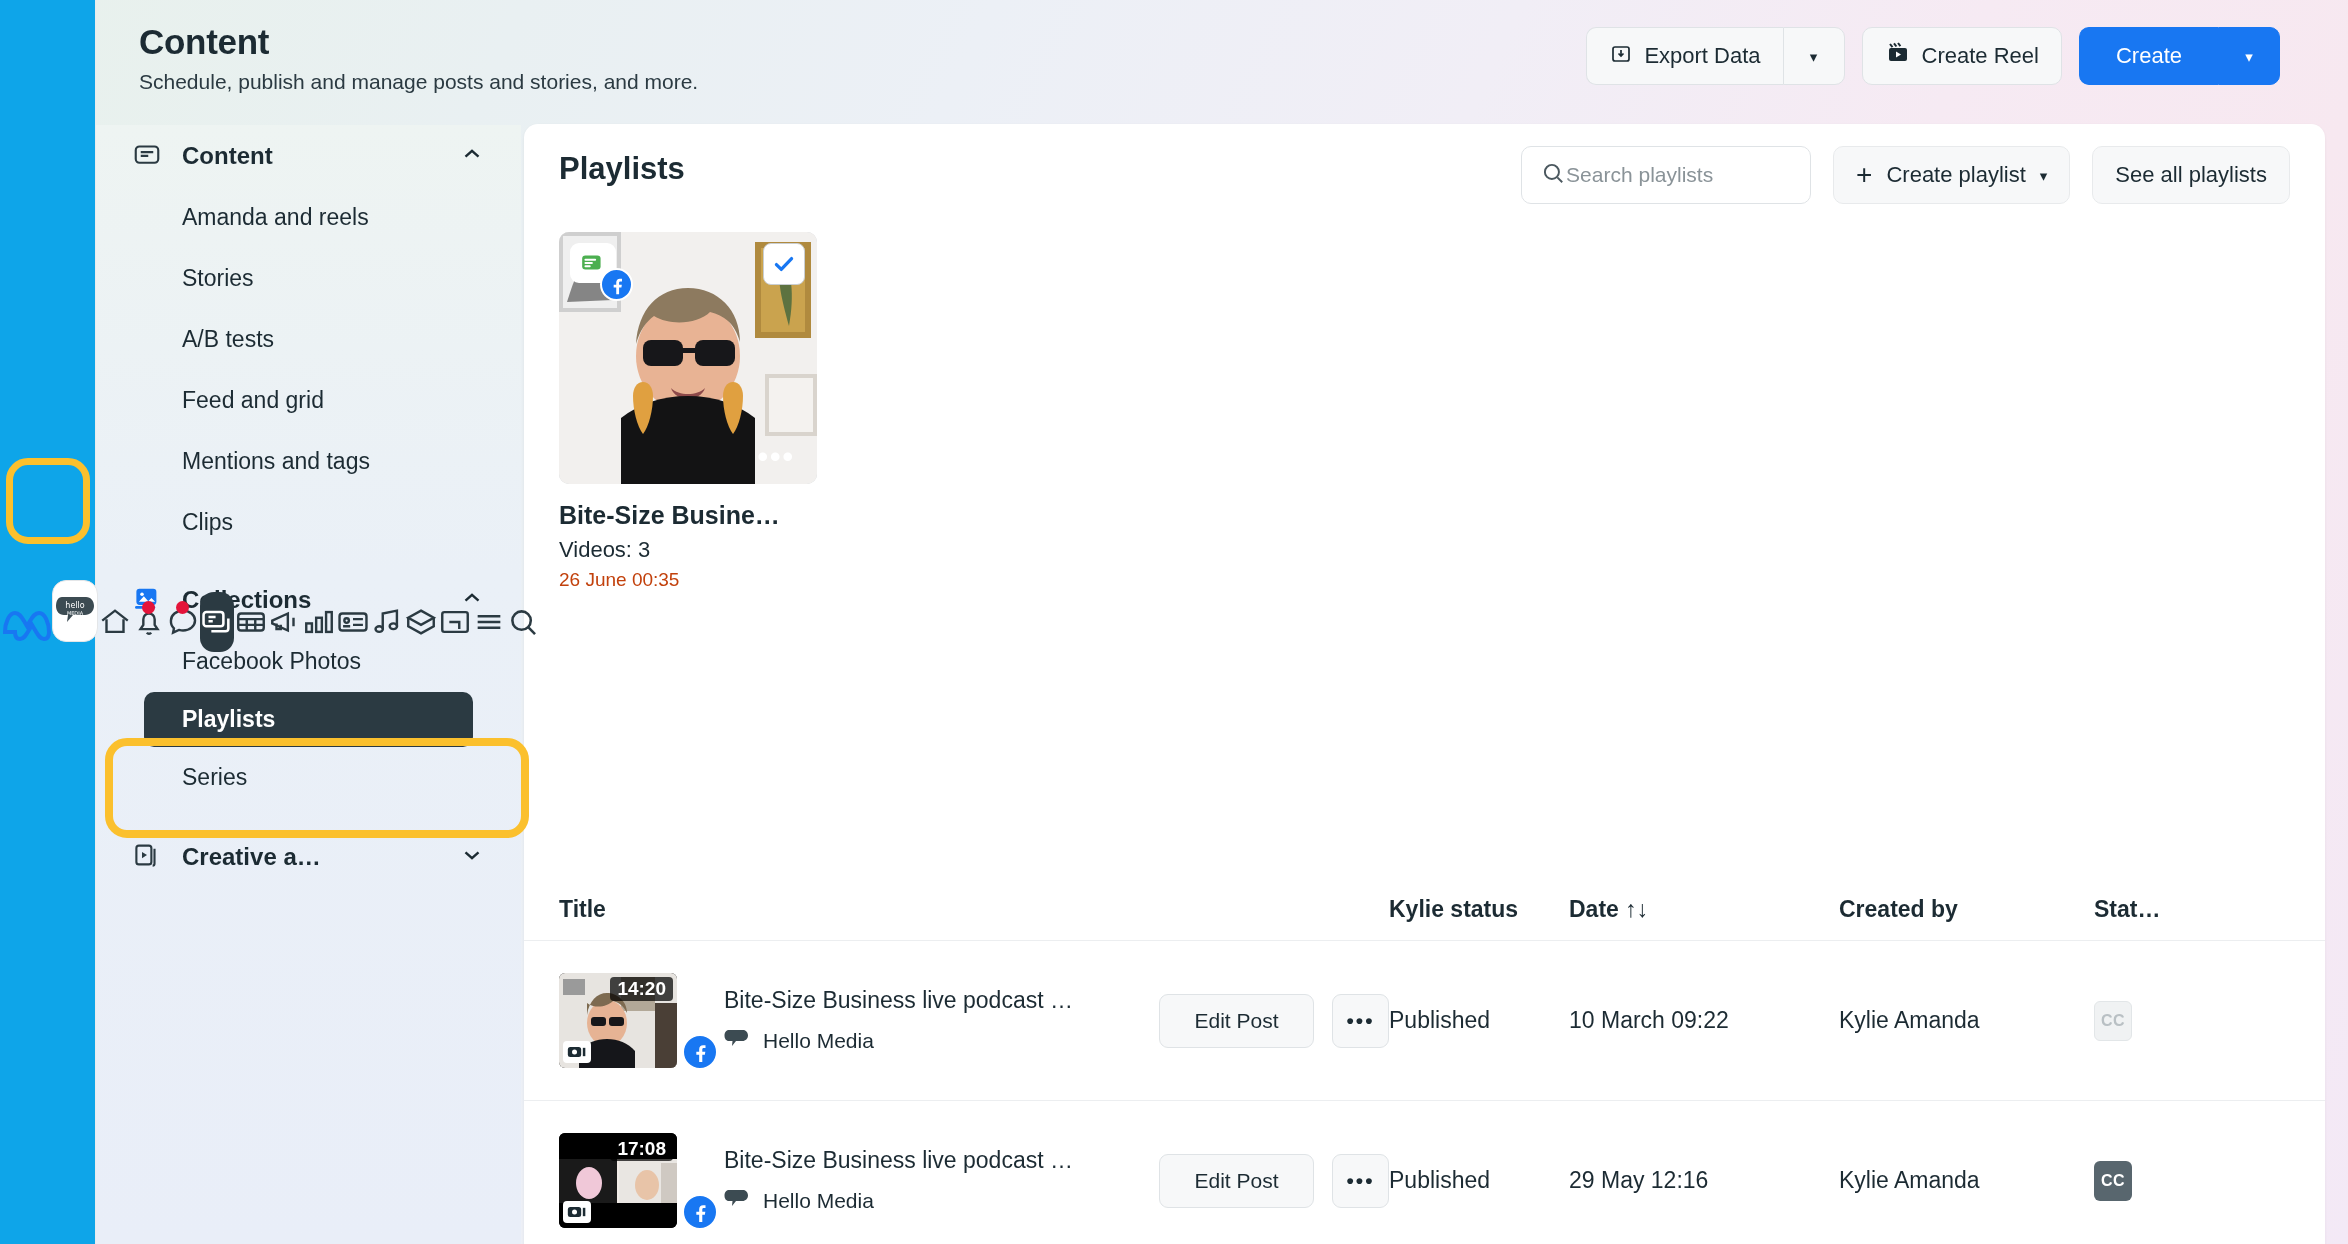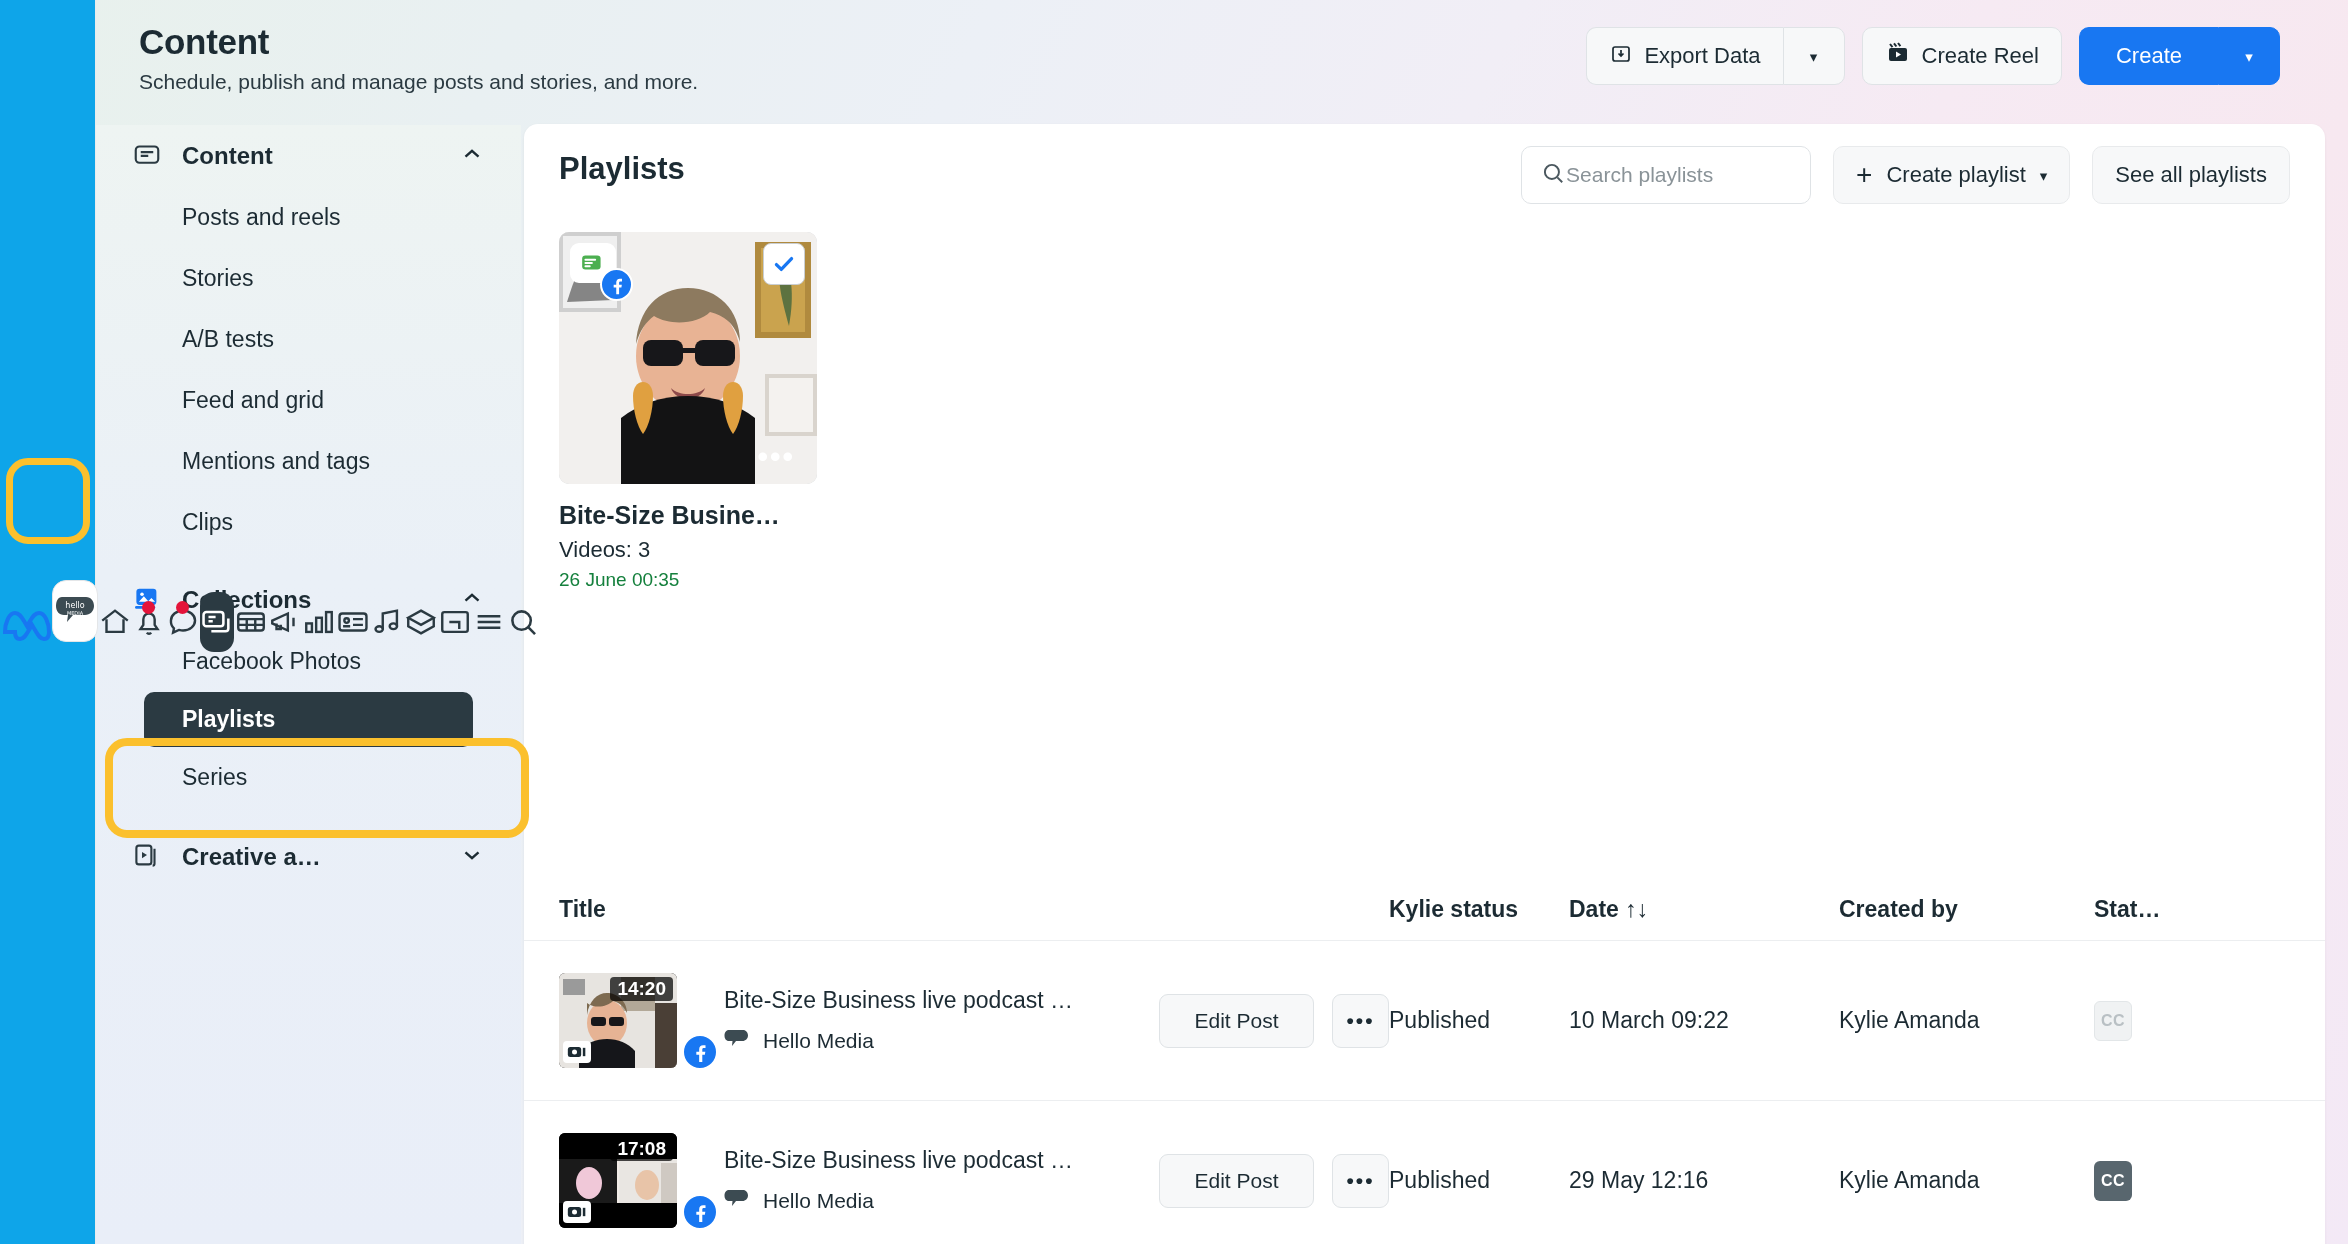--- a/index.html
+++ b/index.html
@@ -153,21 +153,21 @@
     position:absolute; right:12px; top:11px; width:42px;height:42px;border-radius:8px;
     background:#fff; border:1px solid #c9ced2;
     display:flex;align-items:center;justify-content:center;
   }
   .badge-dots{
     position:absolute; right:22px; bottom:22px; color:#fff; font-size:30px; letter-spacing:2px;
     line-height:10px; font-weight:bold;
   }
   .pl-name{ font-size:25px; font-weight:bold; margin-top:17px; }
   .pl-videos{ font-size:22px; margin-top:7px; color:#1c2b33;}
-  .pl-date{ font-size:19px; margin-top:6px; color:#15803d;}
+  .pl-date{ font-size:19px; margin-top:6px; color:#c2410c;}
 
   
   #table{
     position:absolute; left:0; top:755px; width:1801px;
   }
   #table-head{
     display:flex; align-items:center; height:62px; padding:0 12px 0 35px;
     font-size:23px; font-weight:bold; color:#1c2b33;
     border-bottom:1px solid #eceef0;
   }
@@ -368,21 +368,21 @@
           <path d="M7 10.5h10M7 13.5h6"></path>
         </svg>
     </span>
     <span class="label">Content</span>
     <span>
       <svg width="26" height="26" viewBox="0 0 24 24" fill="none" stroke="#1c2b33" stroke-width="2.2">
           <path d="M6 14.5l6-5.5 6 5.5"></path>
         </svg>
     </span>
   </div>
-  <div class="nav-item">Posts and reels</div>
+  <div class="nav-item">Amanda and reels</div>
   <div class="nav-item">Stories</div>
   <div class="nav-item">A/B tests</div>
   <div class="nav-item">Feed and grid</div>
   <div class="nav-item">Mentions and tags</div>
   <div class="nav-item">Clips</div>
 
   <div class="nav-group" style="margin-top:16px">
     <span>
       <svg width="30" height="30" viewBox="0 0 24 24">
           <rect x="3.5" y="4.5" width="16" height="13" rx="2.5" fill="#1877f2"></rect>

